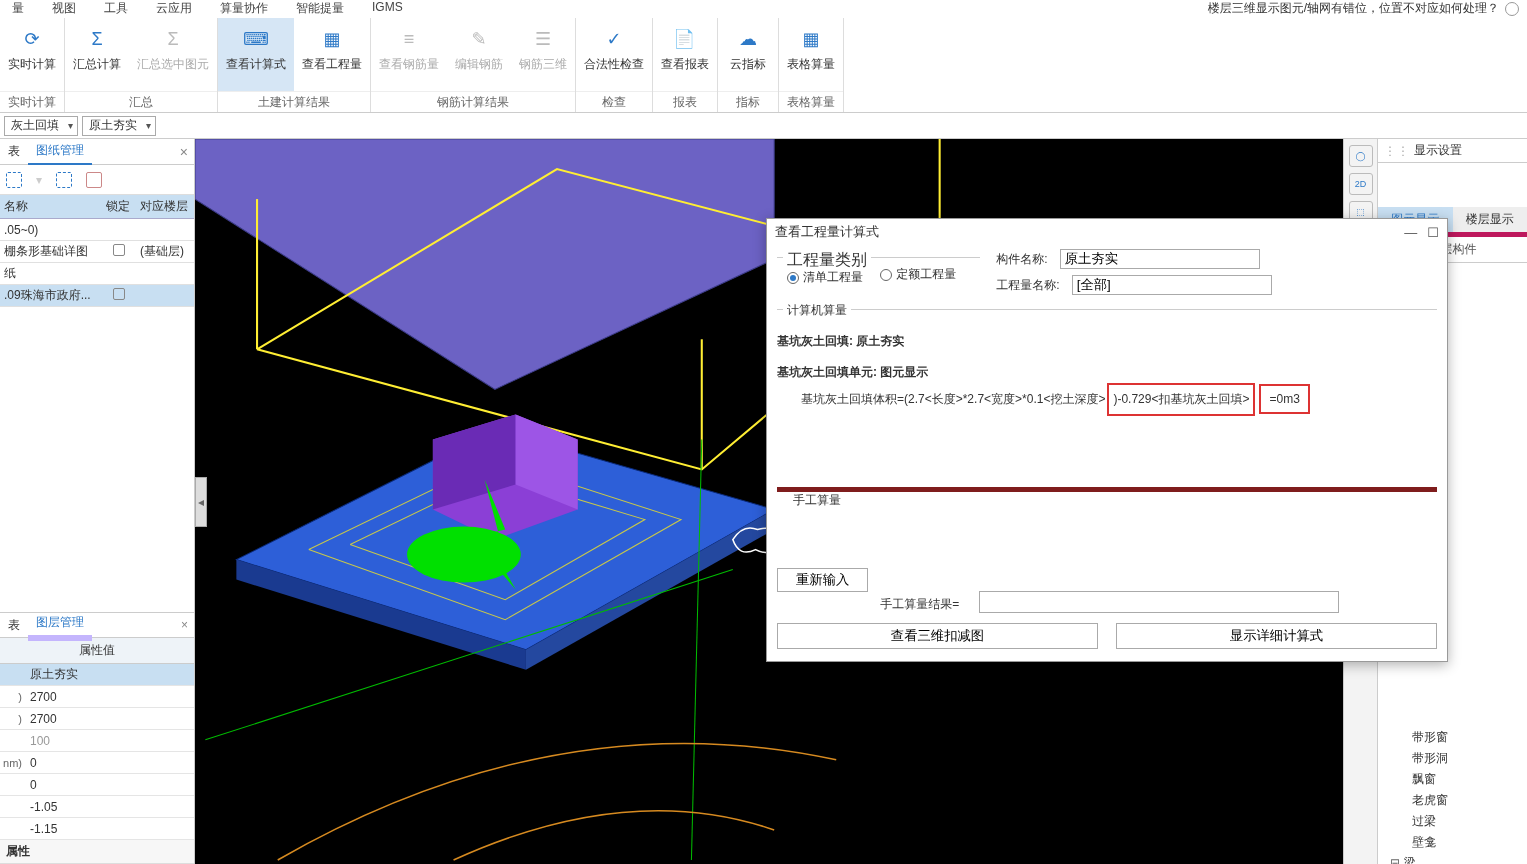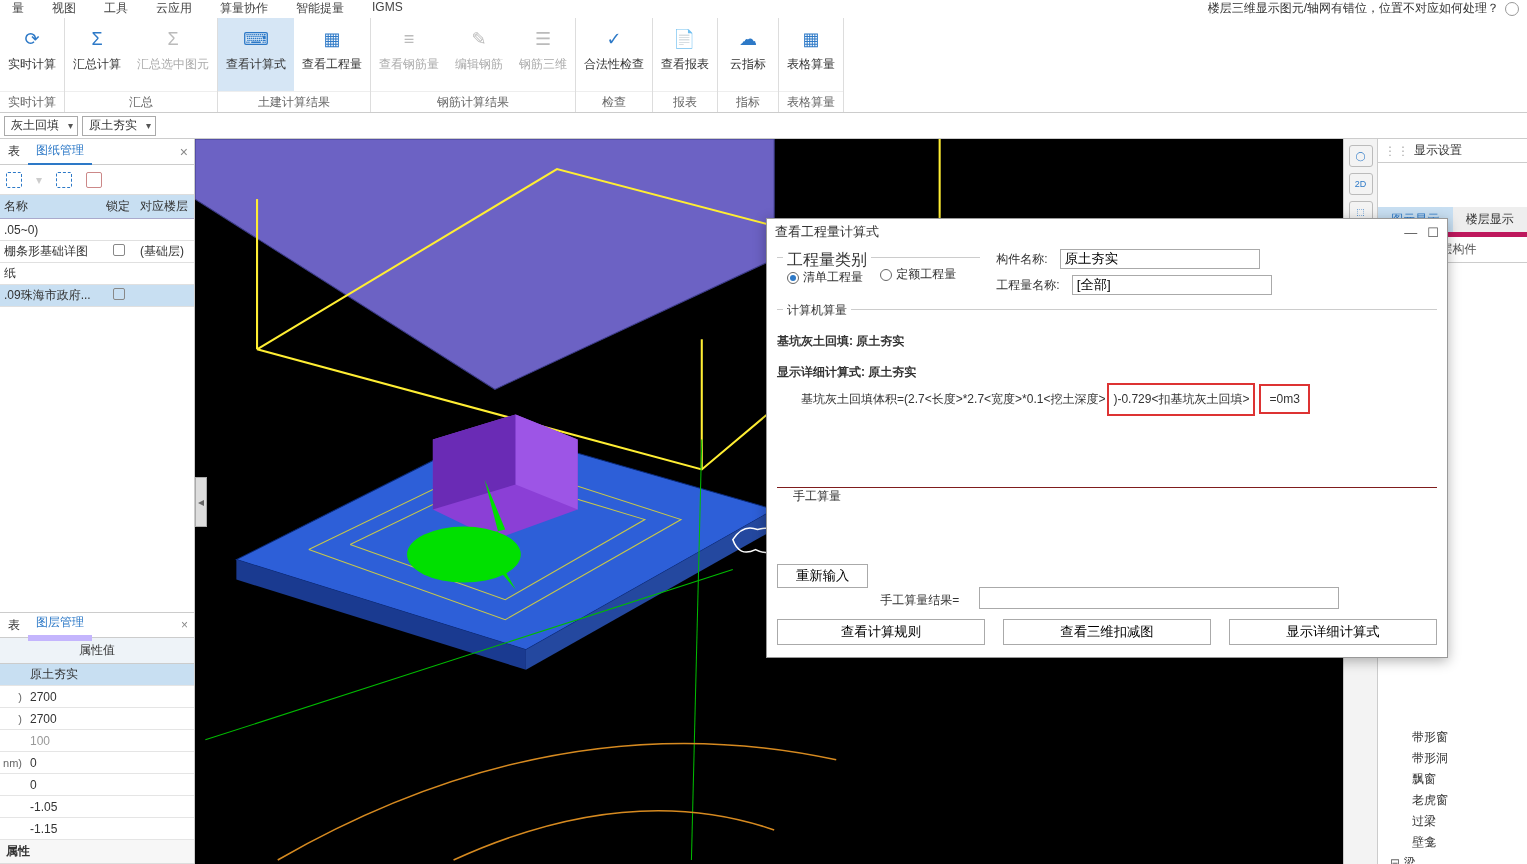--- a/index.html
+++ b/index.html
@@ -93,21 +93,21 @@
   .radio .dot.sel::after{ content:""; width:6px; height:6px; background:#2d79c7; border-radius:50%;}
   .rside{ display:flex; flex-direction:column; gap:6px;}
   .rside .line{ display:flex; align-items:center; gap:12px;}
   .rside input{ height:20px; border:1px solid #aaa; padding:0 4px; width:200px;}
   .calc-legend{ position:relative; top:-8px; left:6px; background:#fff; display:inline-block; padding:0 4px;}
   .calc-body{ padding:6px 10px 10px; min-height:150px;}
   .calc-body .b{ font-weight:bold; }
   .hl1{ border:2px solid #d33; display:inline-block; padding:6px 4px; margin-left:2px;}
   .hl2{ border:2px solid #d33; display:inline-block; padding:6px 8px; margin-left:4px;}
   .manual-legend{ position:relative; top:-8px; left:12px; background:#fff; display:inline-block; padding:0 4px;}
-  .manual{ margin:10px 10px 0; border-top:1px solid #7f1d1d; padding-top:8px;}
+  .manual{ margin:10px 10px 0; border-top:5px solid #7f1d1d; padding-top:8px;}
   .manual .mrow{ display:flex; gap:12px; align-items:center; margin-top:30px;}
   .manual button{ height:24px; padding:0 18px; background:#fff; border:1px solid #aaa;}
   .manual .mres{ display:flex; align-items:flex-end; gap:20px;margin-top:44px;}
   .manual .mres input{ height:22px; border:1px solid #aaa; flex:1; width:360px;}
   .dlg-btns{ display:flex; gap:18px; padding:10px 10px 12px;}
   .dlg-btns button{ flex:1; height:26px; background:#fff; border:1px solid #aaa;}
 
 </style>
 </head>
 <body>
@@ -408,35 +408,34 @@
       </div>
     </div>
   </div>
 
   <div style="margin:8px 10px 0; border-top:1px solid #ccc;">
     <span class="calc-legend">计算机算量</span>
   </div>
   <div class="calc-body">
     <div class="b">基坑灰土回填: 原土夯实</div>
     <br>
-    <div class="b">显示详细计算式: 原土夯实</div>
+    <div class="b">基坑灰土回填单元: 图元显示</div>
     <div style="padding-left:24px; margin-top:2px;">
       <span>基坑灰土回填体积=(2.7&lt;长度&gt;*2.7&lt;宽度&gt;*0.1&lt;挖土深度&gt;</span><span class="hl1">)-0.729&lt;扣基坑灰土回填&gt;</span><span class="hl2">=0m3</span>
     </div>
   </div>
 
   <div class="manual">
     <span class="manual-legend">手工算量</span>
     <div class="mrow">
       <button>重新输入</button>
       <div class="mres">
         <span>手工算量结果=</span>
         <input style="">
       </div>
     </div>
   </div>
 
   <div class="dlg-btns">
-    <button>查看计算规则</button>
     <button>查看三维扣减图</button>
     <button>显示详细计算式</button>
   </div>
 </div>
 
 </body></html>

